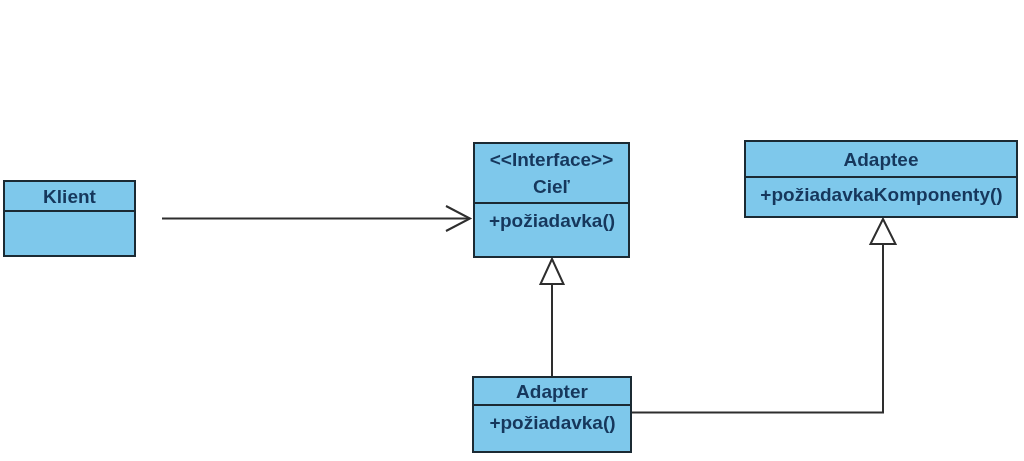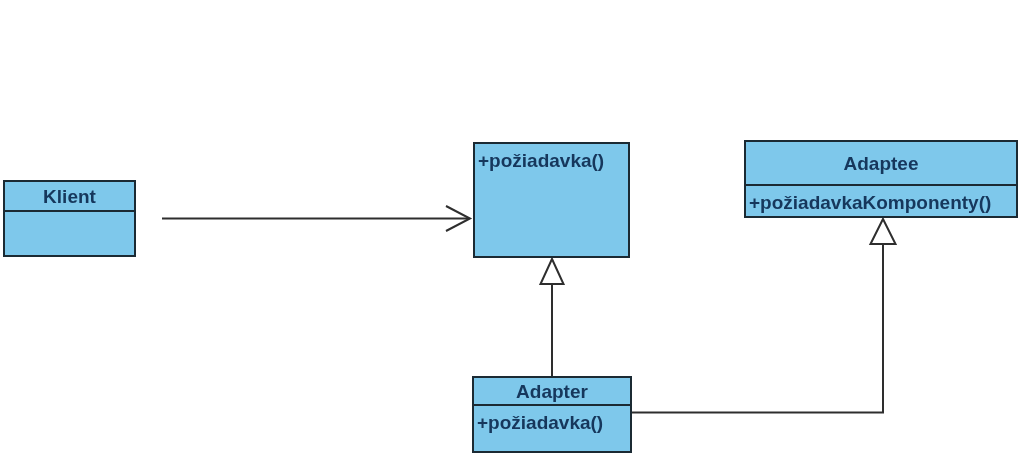--- a/index.html
+++ b/index.html
@@ -21,21 +21,21 @@
   }
   .uml-header{
     box-sizing:border-box;
     border-bottom:2px solid var(--border,#1b2a33);
     display:flex;flex-direction:column;align-items:center;justify-content:center;
     font-size:19px;line-height:27px;text-align:center;
   }
   .uml-body{
     box-sizing:border-box;
     font-size:19px;line-height:22px;
-    padding:6px 2px 0 3px;text-align:left;
+    padding:6px 2px 0 3px;text-align:center;
     white-space:nowrap;
   }
 </style>
 </head>
 <body>
 
 <div class="canvas">
 
   <svg class="connectors" viewBox="0 0 1024 461" xmlns="http://www.w3.org/2000/svg">
 
@@ -48,25 +48,29 @@
     <polyline class="conn" points="632,412.5 883,412.5 883,244"></polyline>
     <polygon class="tri" points="883,219 870.5,244 895.5,244"></polygon>
   </svg>
 
   <div class="uml-class" style="left:3px;top:180px;width:133px;height:77px;">
     <div class="uml-header" style="height:30px;">Klient</div>
     <div class="uml-body"></div>
   </div>
 
   <div class="uml-class" style="left:473px;top:142px;width:157px;height:116px;">
+    <div class="uml-header" style="height:60px;">
+      <span>&lt;&lt;Interface&gt;&gt;</span>
+      <span>Cieľ</span>
+    </div>
     <div class="uml-body">+požiadavka()</div>
   </div>
 
   <div class="uml-class" style="left:744px;top:140px;width:274px;height:78px;">
-    <div class="uml-header" style="height:44px;">Adaptee</div>
+    <div class="uml-header" style="height:36px;">Adaptee</div>
     <div class="uml-body">+požiadavkaKomponenty()</div>
   </div>
 
   <div class="uml-class" style="left:472px;top:376px;width:160px;height:77px;">
     <div class="uml-header" style="height:28px;">Adapter</div>
     <div class="uml-body">+požiadavka()</div>
   </div>
 
 </div>
 

